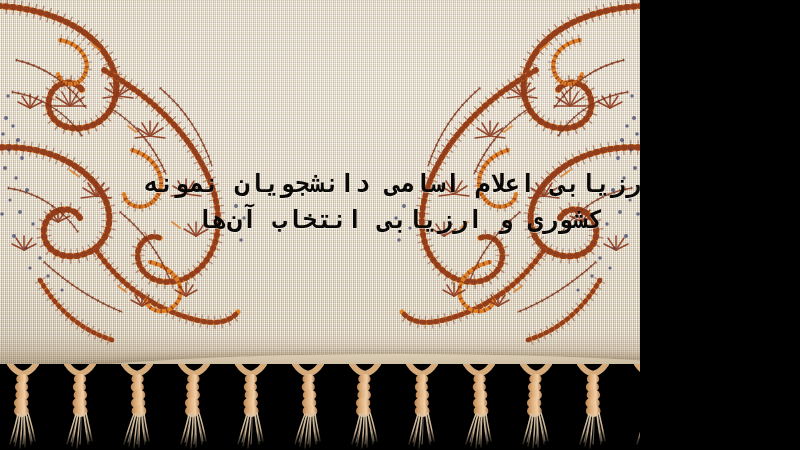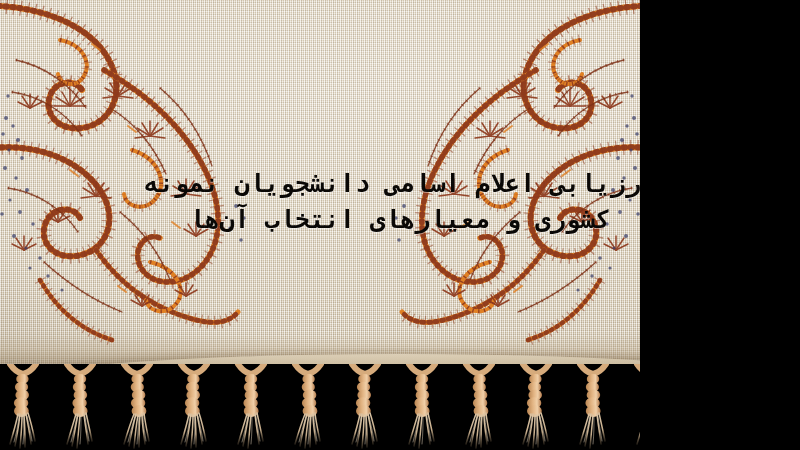--- a/index.html
+++ b/index.html
@@ -463,21 +463,21 @@
           <path d="M128 126 L136 132"></path>
         <path d="M172 222 L180 228"></path>
           <path d="M70 170 L78 176"></path>
         <path d="M118 286 L126 292"></path>
       </g>
     </svg>
   </div>
 
   <div class="title-block">
     <div class="title-line">ارزیابی اعلام اسامی دانشجویان نمونه</div>
-    <div class="title-line">کشوری و معیارهای انتخاب آن‌ها</div>
+    <div class="title-line">کشوری و ارزیابی انتخاب آن‌ها</div>
   </div>
 
   <div class="fringe" id="fringe">
       <div class="tassel" style="left: 6px;">
         <svg viewBox="0 0 34 86" xmlns="http://www.w3.org/2000/svg">
           <defs>
             <linearGradient id="cg0" x1="0" y1="0" x2="1" y2="0">
               <stop offset="0%" stop-color="#b98552"></stop>
               <stop offset="40%" stop-color="#e2b483"></stop>
               <stop offset="70%" stop-color="#f0cfa8"></stop>

